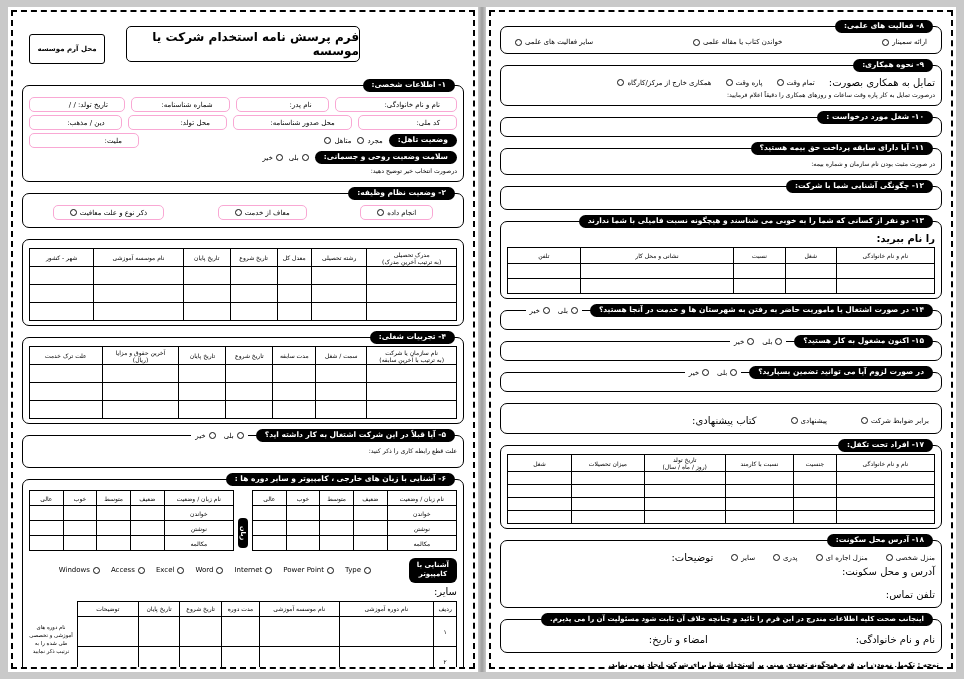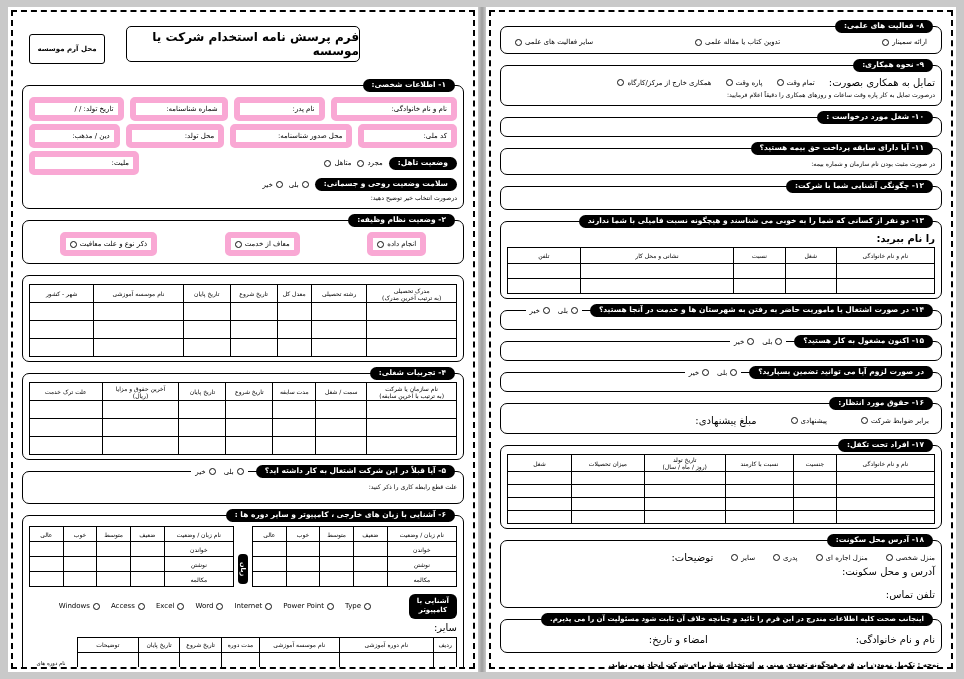--- a/index.html
+++ b/index.html
@@ -12,21 +12,21 @@
 .inner{position:absolute;inset:3px;border:2px dashed #000;padding:6px 8px;direction:rtl;overflow:hidden}
 .tophead{position:relative;height:56px}
 .logobox{position:absolute;left:8px;top:16px;width:76px;height:30px;border:1px solid #000;border-radius:3px;display:flex;align-items:center;justify-content:center;font-size:7px;font-weight:bold;text-align:center}
 .titlebox{position:absolute;left:105px;right:105px;top:8px;height:36px;border:1px solid #000;border-radius:5px;display:flex;align-items:center;justify-content:center;font-size:12px;font-weight:bold}
 .sec{position:relative;border:1px solid #000;border-radius:7px;margin:11px 1px 0;padding:8px 6px 4px}
 .hdr{position:absolute;top:-7px;right:8px;left:8px;display:flex;align-items:center;gap:8px}
 .pill{background:#000;color:#fff;border-radius:8px;padding:1px 9px 2px;font-size:7.5px;font-weight:bold;line-height:10px;white-space:nowrap}
 .pill2{background:#000;color:#fff;border-radius:6px;padding:3px 8px;font-size:7px;font-weight:bold;text-align:center;white-space:pre-line;line-height:1.35}
 .whdr{background:#fff;display:inline-flex;align-items:center;gap:8px;padding:0 4px;font-size:7px}
 .row{display:flex;align-items:center;gap:6px;margin:3px 0}
-.fbox{border:6px solid #f9a8d4;border-radius:5px;padding:2px 4px;font-size:7px;min-height:15px;display:flex;align-items:center}
+.fbox{border:1px solid #f9a8d4;border-radius:5px;padding:2px 16px;font-size:7px;min-height:15px;display:flex;align-items:center}
 .lbl{font-size:10px}
 .tiny{font-size:6.2px}
 .blank6{height:6px}
 .blank10{height:10px}
 .rd{display:inline-block;width:7px;height:7px;border:1px solid #111;border-radius:50%;background:#fff;flex:none}
 .opt{display:inline-flex;align-items:center;gap:3px;font-size:7px;white-space:nowrap}
 table{border-collapse:collapse;width:100%;table-layout:fixed}
 th,td{border:1px solid #000;font-size:6px;padding:1px 2px;text-align:center;white-space:pre-line;overflow:hidden}
 th{font-weight:normal}
 .edu th,.exp th{height:18px}
@@ -466,21 +466,21 @@
   <div class="sec" style="margin-top:8px">
     <div class="hdr">
           <span class="pill">۸- فعالیت های علمی:</span>
         </div>
     <div class="row" style="justify-content:space-between;padding:0 8px">
       <span class="opt">
             <span>ارائه سمینار</span>
             <span class="rd"></span>
           </span>
       <span class="opt">
-            <span>تدوین کتاب یا مقاله علمی</span>
+            <span>خواندن کتاب یا مقاله علمی</span>
             <span class="rd"></span>
           </span>
       <span class="opt">
             <span>سایر فعالیت های علمی</span>
             <span class="rd"></span>
           </span>
     </div>
   </div>
 
   <div class="sec">
@@ -618,33 +618,30 @@
         <span class="opt">
               <span class="rd"></span>
               <span>خیر</span>
             </span>
       </span>
     </div>
     <div class="blank6"></div>
   </div>
 
   <div class="sec">
-    <div class="hdr">
-          <span class="pill">۱۶- حقوق مورد انتظار:</span>
-        </div>
     <div class="row" style="gap:34px;padding-right:6px">
       <span class="opt">
             <span>برابر ضوابط شرکت</span>
             <span class="rd"></span>
           </span>
       <span class="opt">
             <span>پیشنهادی</span>
             <span class="rd"></span>
           </span>
-      <span class="lbl">مبلغ پیشنهادی:</span>
+      <span class="lbl">کتاب پیشنهادی:</span>
     </div>
   </div>
 
   <div class="sec">
     <div class="hdr">
           <span class="pill">۱۷- افراد تحت تکفل:</span>
         </div>
     <table class="dep">
       <colgroup>
             <col style="width:23%">

